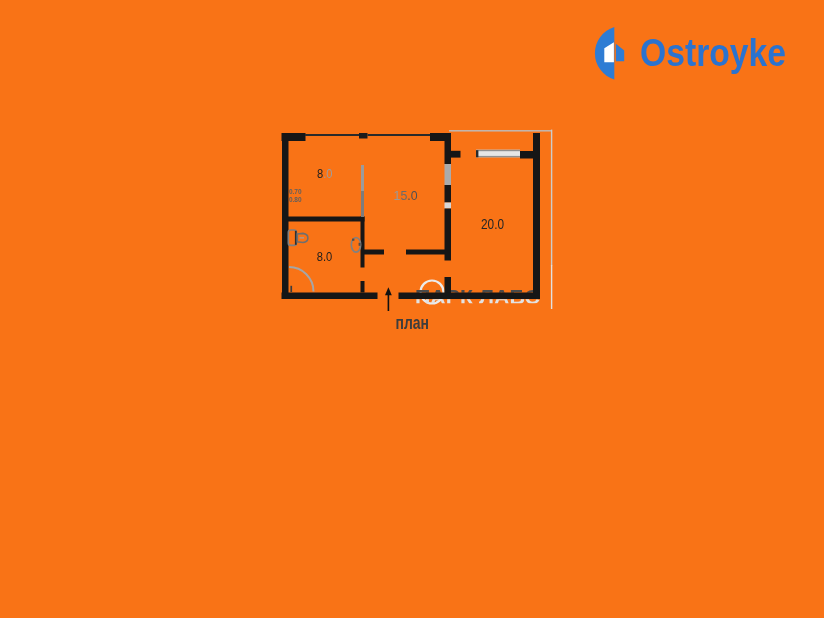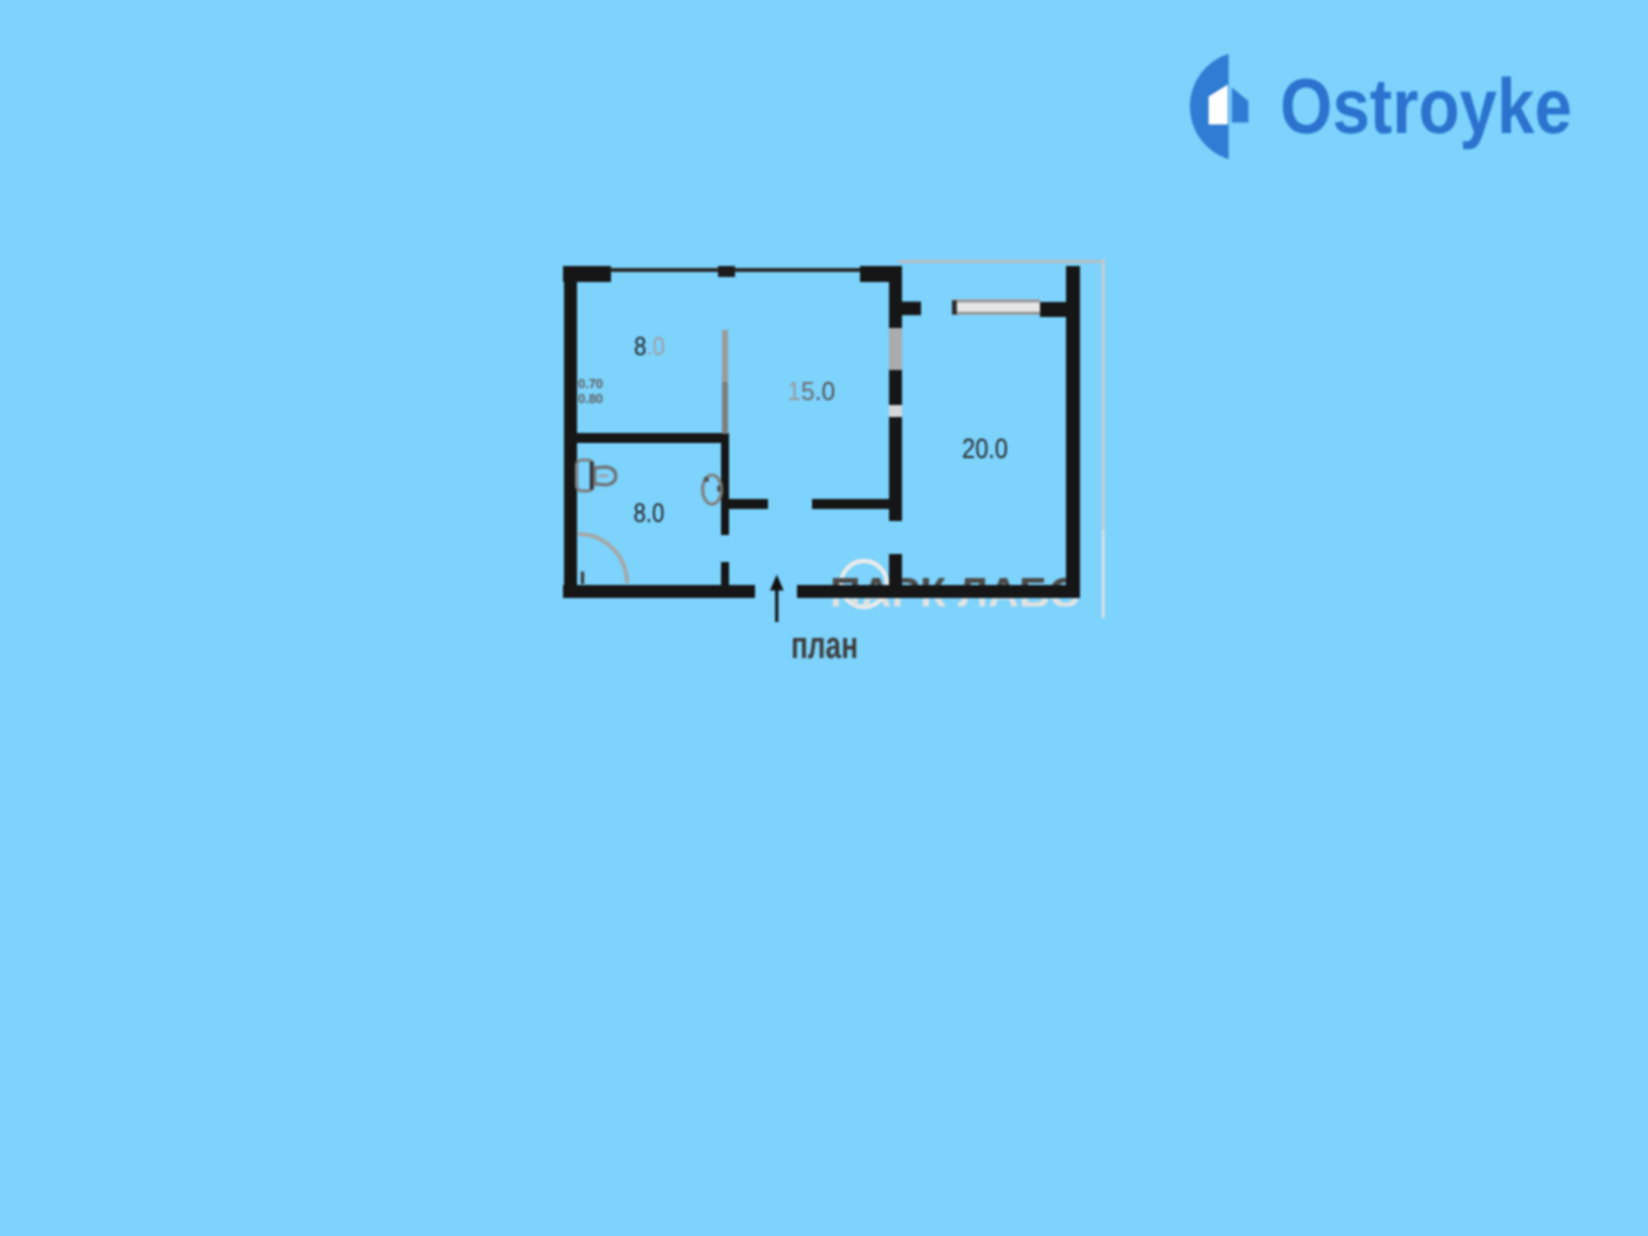--- a/index.html
+++ b/index.html
@@ -1,16 +1,16 @@
 <!DOCTYPE html>
 <html><head>
 <meta charset="utf-8">
 <style>
   html,body{margin:0;padding:0;background:#ffffff;}
-  .page{position:relative;width:824px;height:618px;background:#7dd3fc;overflow:hidden;
+  .page{position:relative;width:824px;height:618px;background:#f97316;overflow:hidden;
         font-family:"Liberation Sans", sans-serif;}
 </style>
 </head>
 <body>
 <div class="page">
 <svg width="824" height="618" viewBox="0 0 824 618" xmlns="http://www.w3.org/2000/svg" style="filter:blur(0.5px)">
 
   <g>
     <path d="M614.3,26.9 A27.6,27.6 0 0 0 614.3,79.6 Z" fill="#2e7cd4"></path>
     <polygon points="604.3,48.2 613.9,42.2 613.9,62.2 604.3,62.2" fill="#ffffff"></polygon>

